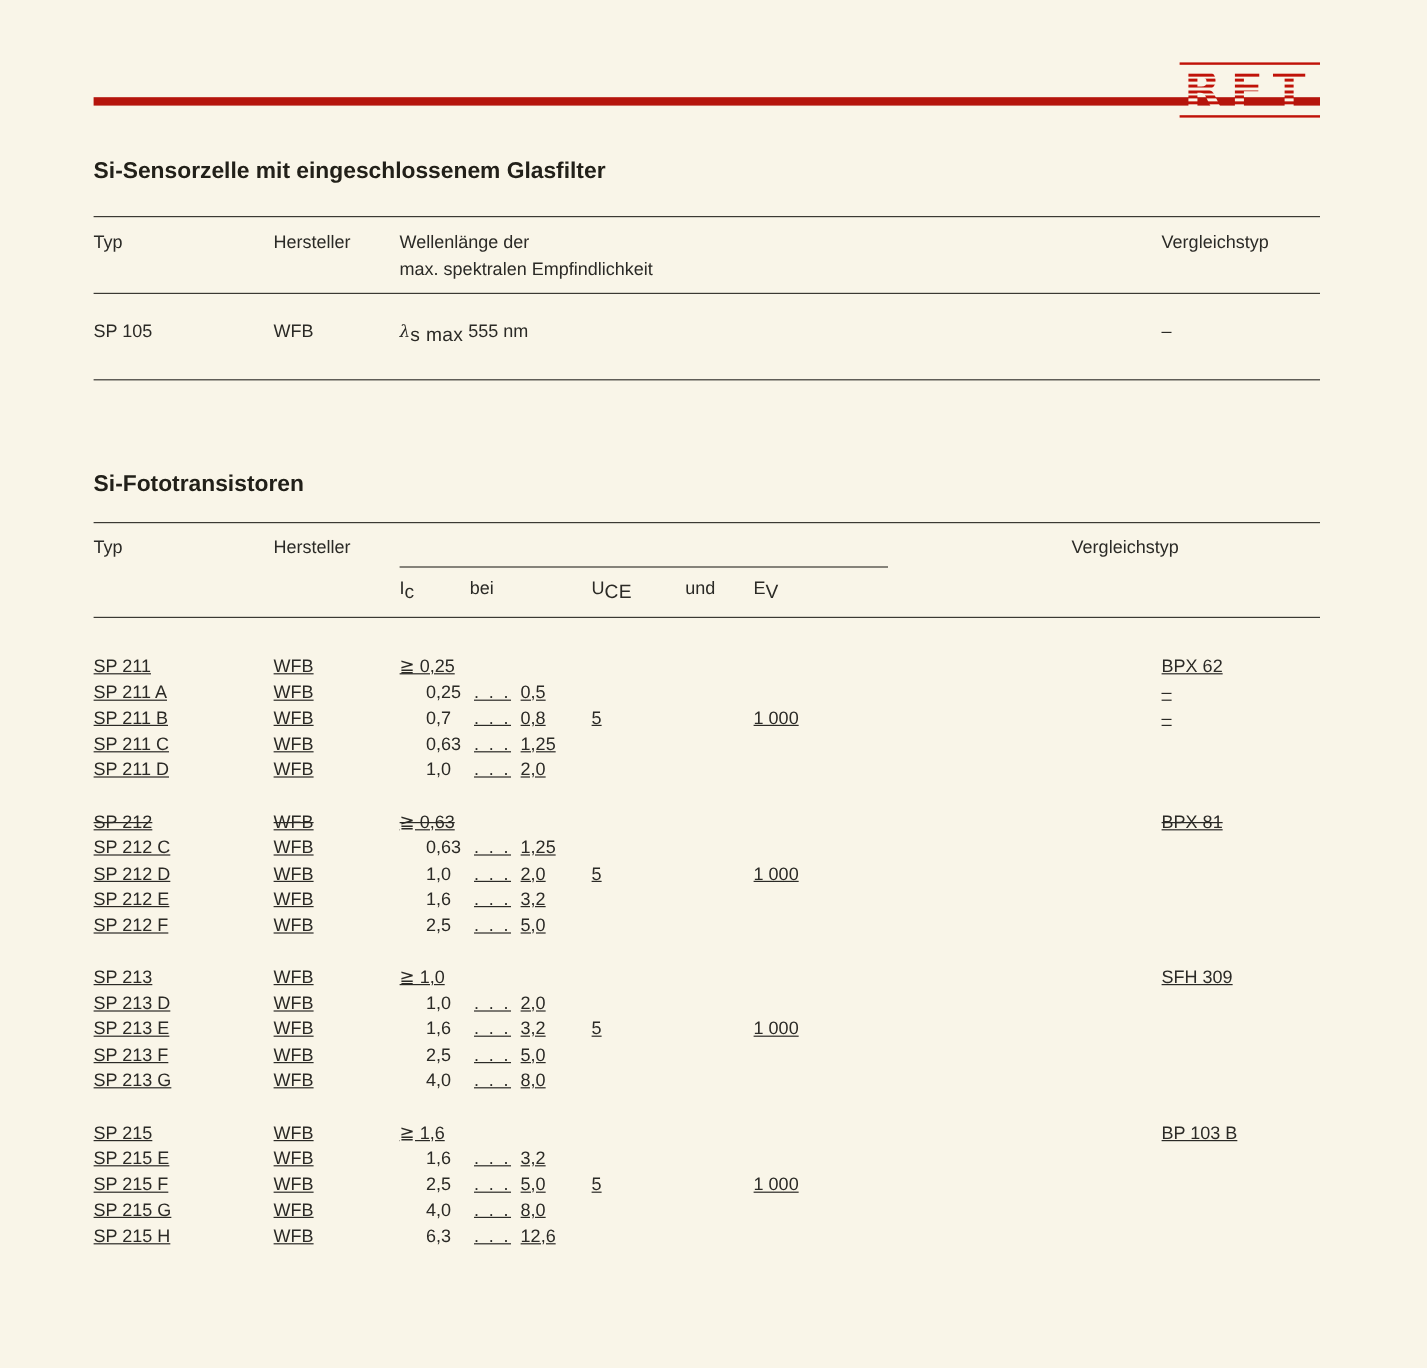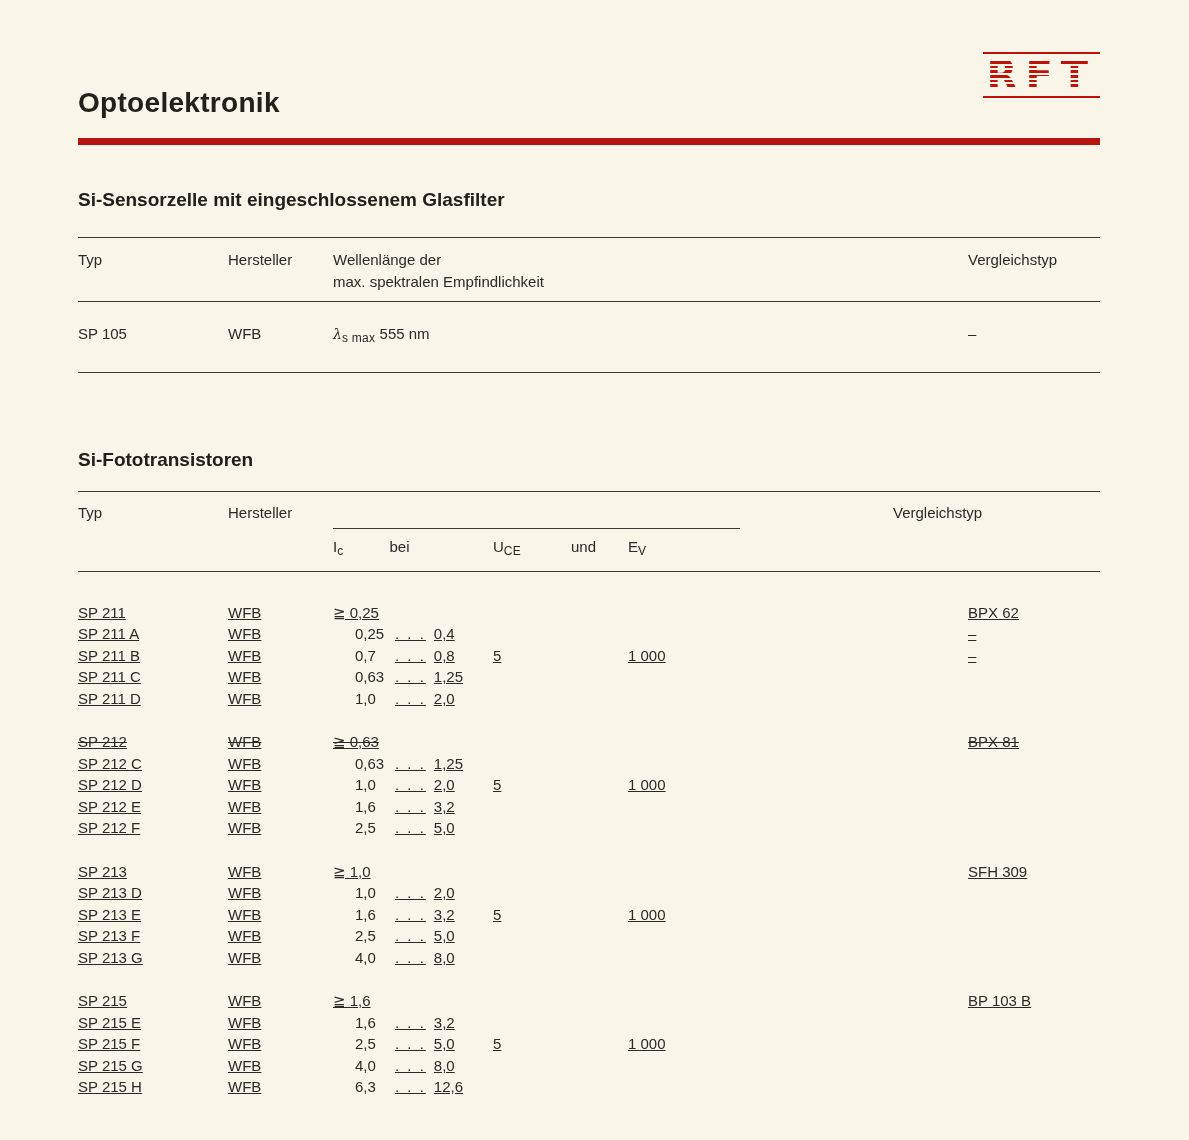--- a/index.html
+++ b/index.html
@@ -37,21 +37,21 @@
   
   .sec1-heading{margin-top:44px;}
   .t1-toprule{margin-top:26px;}
   .t1-header{display:grid;grid-template-columns:150px 105px 635px 132px;padding-top:11px;font-size:15px;line-height:22px;}
   .t1-headrule{margin-top:8px;}
   .t1-row{display:grid;grid-template-columns:150px 105px 635px 132px;padding:23px 0 27px 0;font-size:15px;}
   .t1-botrule{}
 
   
   .lambda{font-family:"DejaVu Serif",serif;font-style:italic;font-size:14px;}
-  .sub{font-size:12px;vertical-align:-3px;letter-spacing:.3px;}
+  .sub{font-size:16px;vertical-align:-3px;letter-spacing:.3px;}
 
   
   .sec2-heading{margin-top:76px;}
   .t2-toprule{margin-top:20px;}
   .t2-header{display:grid;grid-template-columns:150px 105px 560px 75px 132px;padding-top:11px;font-size:15px;line-height:20px;}
   .grenz-rule{width:407px;margin:5px 0 0 255px;border-top:1.3px solid #3b3933;height:0;}
   .t2-subrow{display:grid;grid-template-columns:150px 105px 160px 78px 57px 160px 180px 132px;font-size:15px;line-height:22px;}
   .t2-subrow.first{padding-top:7px;}
   .bei-label{display:inline-block;margin-left:46px;}
   .t2-headrule{margin-top:9px;}
@@ -65,21 +65,20 @@
   .struck{text-decoration:line-through;text-decoration-thickness:1px;}
 </style>
 </head>
 <body>
 
 <div class="page">
 
   <div class="rft-logo">RFT</div>
 
   <div class="content">
-    <h1 class="doc-title">Optoelektronik</h1>
     <div class="red-bar"></div>
 
     <h2 class="sec-heading sec1-heading">Si-Sensorzelle mit eingeschlossenem Glasfilter</h2>
 
     <div class="rule t1-toprule"></div>
 
     <div class="t1-header">
       <span>Typ</span>
       <span>Hersteller</span>
       <span>
@@ -144,21 +143,21 @@
             <span class="c-ic">≧ 0,25</span>
             <span class="c-uce"></span>
             <span class="c-und"></span>
             <span class="c-ev"></span>
             <span class="c-fill"></span>
             <span class="c-ver">BPX 62</span>
           </div>
           <div class="trow">
             <span class="c-typ">SP 211 A</span>
             <span class="c-her">WFB</span>
-            <span class="c-ic indent"><span class="v1">0,25</span><span class="dots">. . .</span><span>0,4</span></span>
+            <span class="c-ic indent"><span class="v1">0,25</span><span class="dots">. . .</span><span>0,5</span></span>
             <span class="c-uce"></span>
             <span class="c-und"></span>
             <span class="c-ev"></span>
             <span class="c-fill"></span>
             <span class="c-ver">–</span>
           </div>
           <div class="trow">
             <span class="c-typ">SP 211 B</span>
             <span class="c-her">WFB</span>
             <span class="c-ic indent"><span class="v1">0,7</span><span class="dots">. . .</span><span>0,8</span></span>

